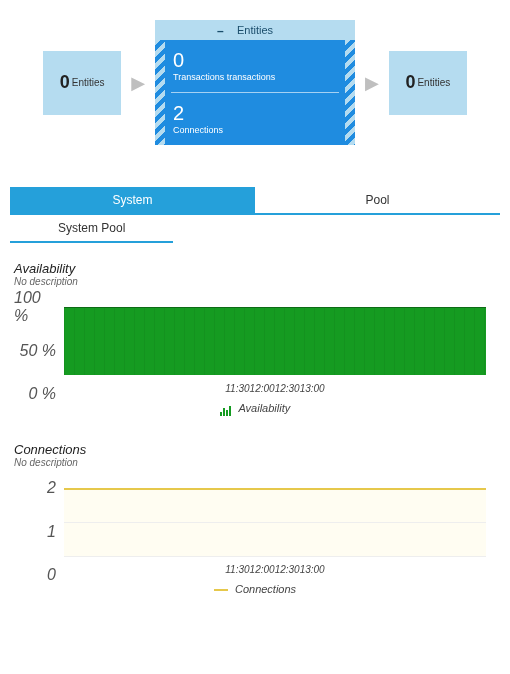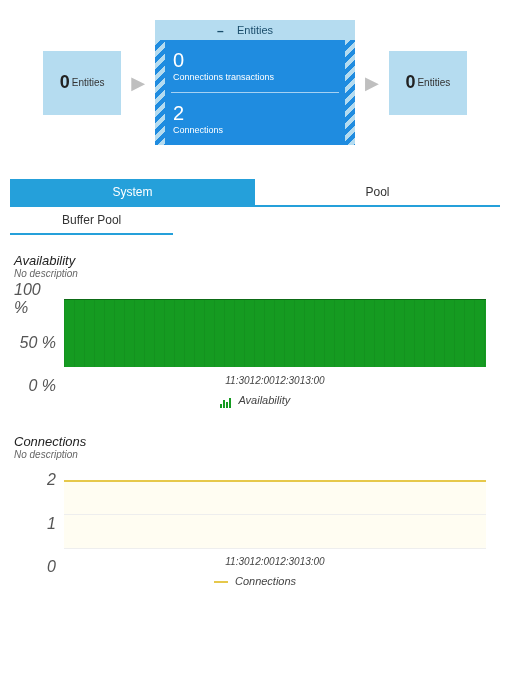--- a/index.html
+++ b/index.html
@@ -17,21 +17,21 @@
     content: ""; position: absolute; top:0; bottom:0; width:10px;
     background-image: linear-gradient(135deg, #b5dcf0 25%, transparent 25%, transparent 50%, #b5dcf0 50%, #b5dcf0 75%, transparent 75%);
     background-size: 12px 12px;
   }
   .center-body::before { left:0; }
   .center-body::after { right:0; }
   .metric { padding: 10px 18px; }
   .metric .num { font-size: 20px; font-weight: 300; line-height: 1; }
   .metric .lbl { font-size: 9px; margin-top: 2px; }
   .divider { height:1px; background: rgba(255,255,255,0.6); margin: 0 16px; }
-  .tabs { display:flex; margin: 4px 10px 0; }
+  .tabs { display:flex; margin: 12px 10px 0; }
   .tab { flex:1; text-align:center; padding: 6px 0; font-size: 12px; border-bottom: 2px solid #25a0da; cursor:pointer; }
   .tab.active { background:#25a0da; color:#fff; border-bottom:2px solid #25a0da; }
   .subtabs { display:flex; margin: 0 10px 18px; }
   .subtab { width: 33.33%; text-align:center; padding: 6px 0; font-size:12px; border-bottom:2px solid #25a0da; color:#333; cursor:pointer; }
   .section { margin: 0 14px 28px; font-style: italic; }
   .section h3 { font-size: 13px; font-weight: 400; color:#222; }
   .section .desc { font-size: 10px; color:#666; margin-bottom: 20px; }
   .chart-wrap { position: relative; margin-left: 50px; margin-right: 10px; }
   .yaxis { position:absolute; left:-50px; top:0; bottom:0; width:46px; }
   .ytick { position:absolute; right:4px; font-size:16px; color:#555; transform: translateY(-50%); }
@@ -62,21 +62,21 @@
   <div class="arrow">▶</div>
 
   <div class="center-box">
     <div class="center-header">
       <span class="collapse">–</span>
       <span>Entities</span>
     </div>
     <div class="center-body">
       <div class="metric">
         <div class="num">0</div>
-        <div class="lbl">Connections transactions</div>
+        <div class="lbl">Transactions transactions</div>
       </div>
       <div class="divider"></div>
       <div class="metric">
         <div class="num">2</div>
         <div class="lbl">Connections</div>
       </div>
     </div>
   </div>
 
   <div class="arrow">▶</div>
@@ -84,21 +84,21 @@
     <span class="count">0</span>
     <span class="label">Entities</span>
   </div>
 </div>
 
 <div class="tabs">
   <div class="tab active">System</div>
   <div class="tab">Pool</div>
 </div>
 <div class="subtabs">
-  <div class="subtab">Buffer Pool</div>
+  <div class="subtab">System Pool</div>
 </div>
 
 <div class="section">
   <h3>Availability</h3>
   <div class="desc">No description</div>
   <div class="chart-wrap">
     <div class="yaxis">
       <div class="ytick" style="top:0%">100 %</div>
       <div class="ytick" style="top:50%">50 %</div>
       <div class="ytick" style="top:100%">0 %</div>

